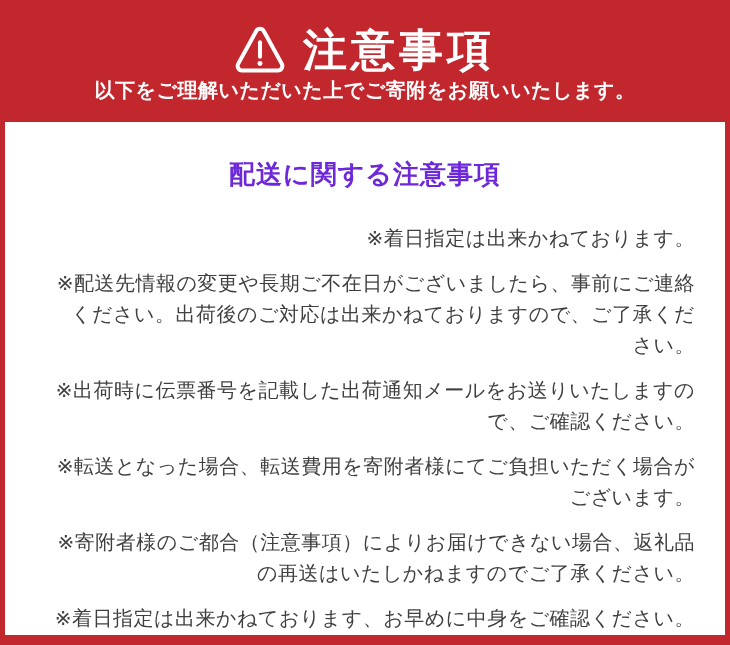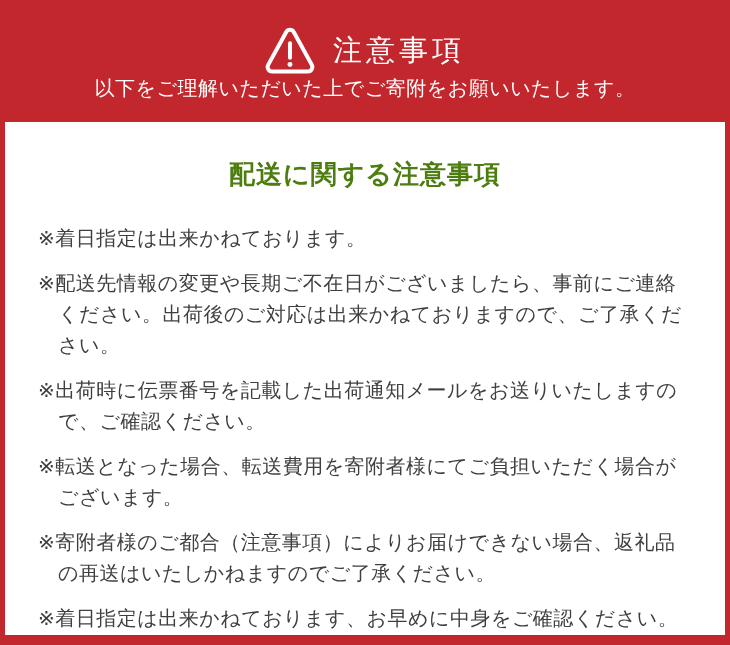--- a/index.html
+++ b/index.html
@@ -20,50 +20,51 @@
     padding-top: 6px;
   }
   .header-title-row {
     display: flex;
     align-items: center;
     gap: 18px;
   }
   .warning-icon svg { display: block; }
   .header-title {
     color: #ffffff;
-    font-size: 29px;
-    font-weight: normal;
+    font-size: 44px;
+    font-weight: bold;
     letter-spacing: 4px;
     line-height: 1.2;
   }
   .header-subtitle {
     color: #ffffff;
     font-size: 20px;
     letter-spacing: 0.5px;
-    font-weight: normal;
+    font-weight: bold;
   }
   .panel {
     position: absolute;
     left: 5px;
     right: 5px;
     top: 122px;
     height: 513px;
     background: #ffffff;
   }
   .panel-title {
     margin: 35px 0 31px;
     text-align: center;
-    color: #4d7c0f;
+    color: #6d28d9;
     font-size: 26px;
     font-weight: bold;
     letter-spacing: 1px;
   }
   .notes {
     list-style: none;
     padding: 0 30px 0 33px;
+    text-align: right;
   }
   .notes li {
     color: #3f3f3f;
     font-size: 20px;
     line-height: 1.55;
     margin-bottom: 14px;
     padding-left: 1em;
     text-indent: -1em;
     letter-spacing: 0.5px;
     word-break: break-all;

